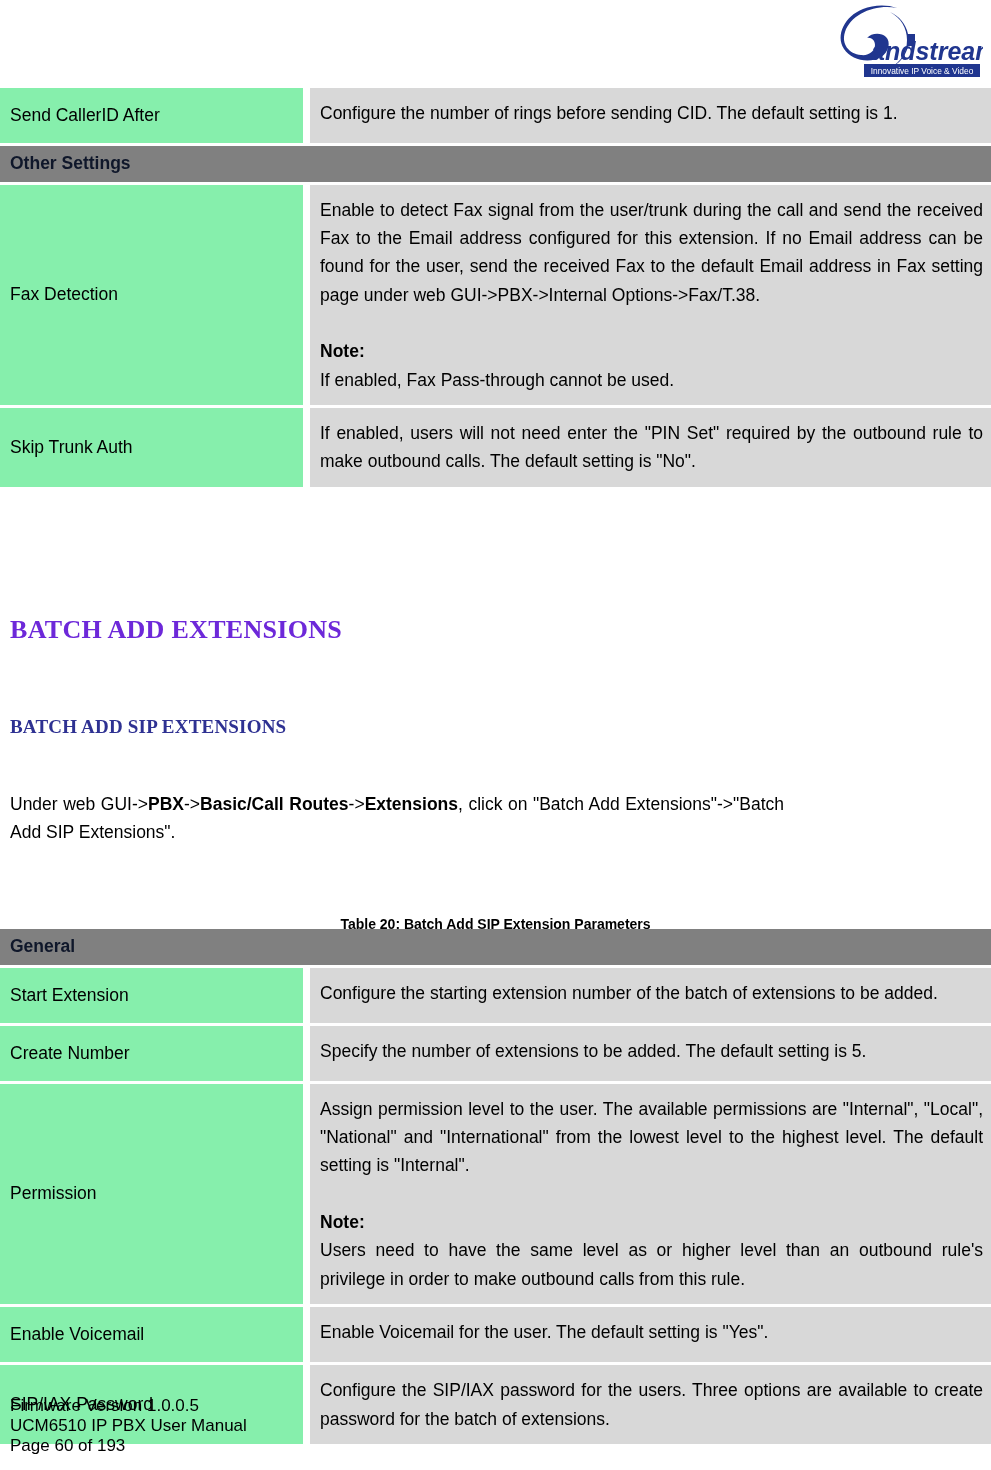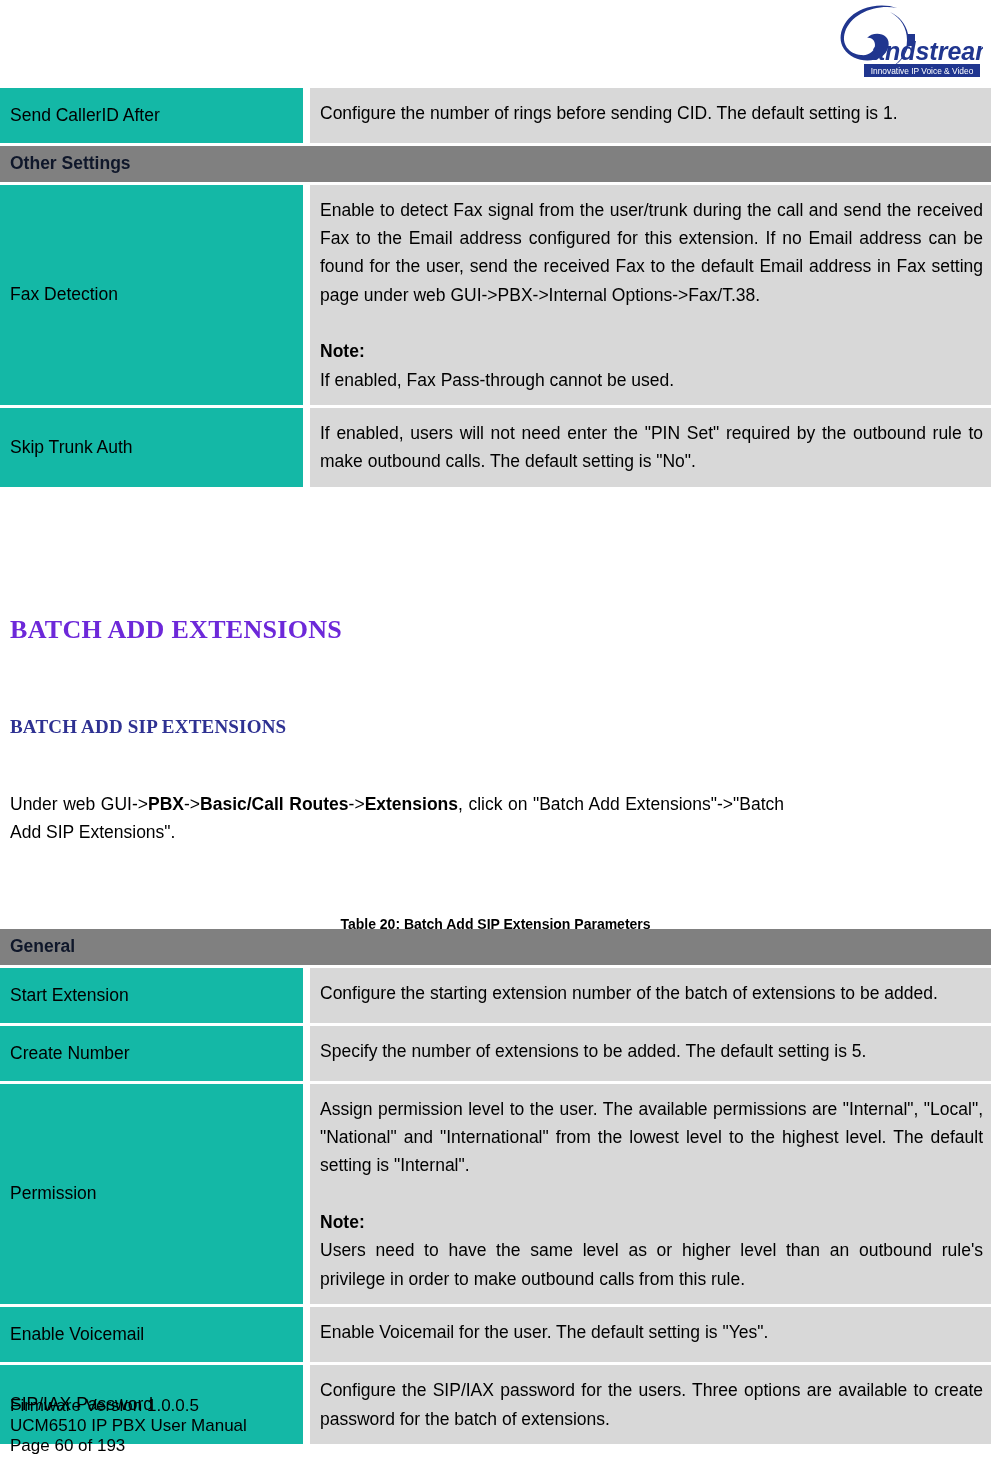--- a/index.html
+++ b/index.html
@@ -42,21 +42,21 @@
 
   .row-wrap {
     display: flex;
     width: 991px;
     align-items: stretch;
     margin-bottom: 3px;
   }
   .cell-label {
     width: 303px;
     flex: 0 0 303px;
-    background: #14b8a6;
+    background: #86efac;
     font-size: 17.5px;
     line-height: 1.55;
     padding: 14px 0 14px 10px;
     box-sizing: border-box;
     display: flex;
     align-items: center;
   }
   .cell-desc {
     flex: 1 1 auto;
     margin-left: 7px;

